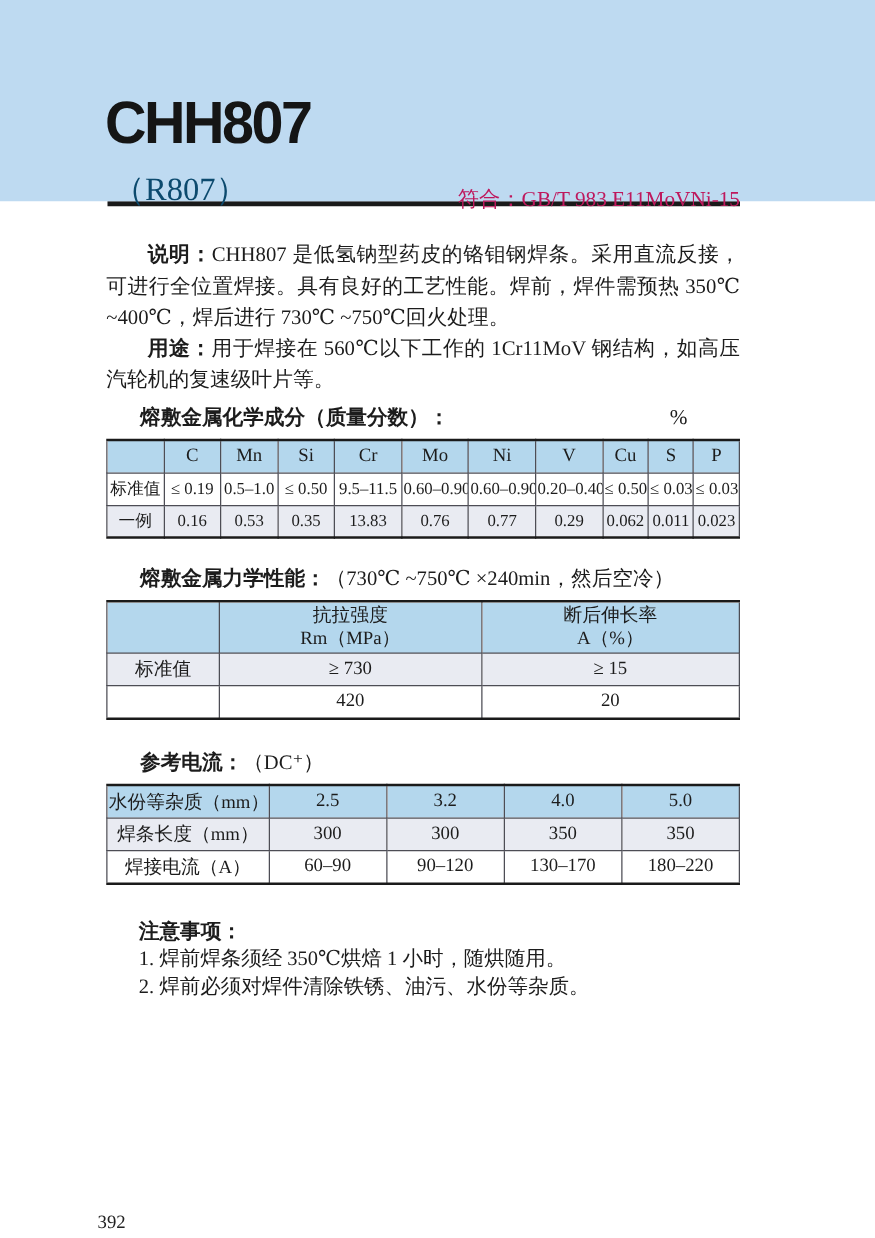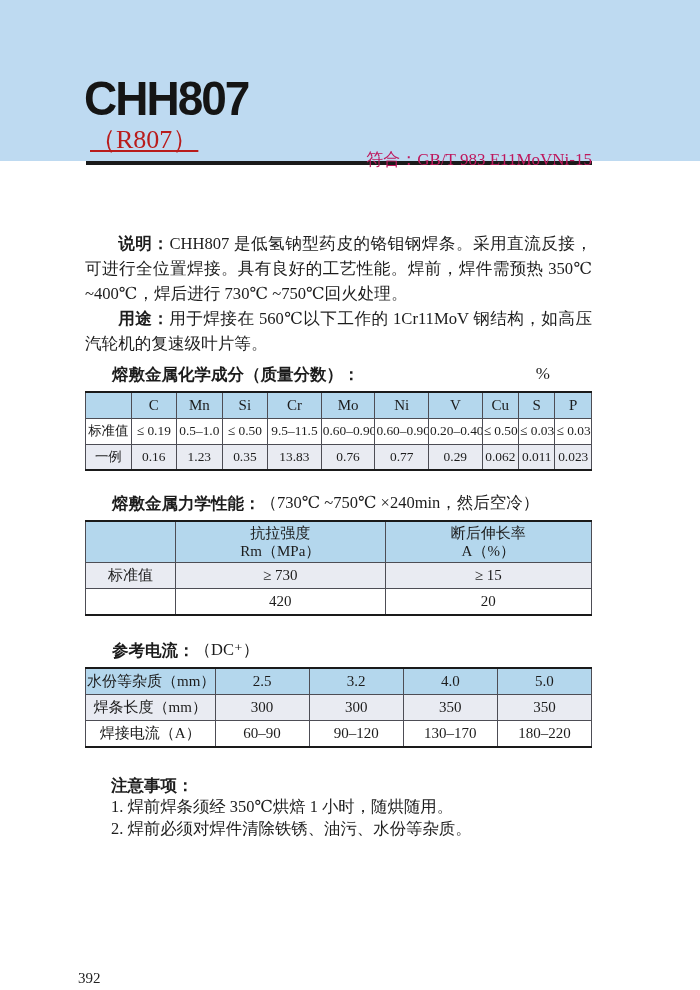--- a/index.html
+++ b/index.html
@@ -27,34 +27,34 @@
     background:var(--header-bg);
   }
   .model{
     position:absolute;left:84px;top:74px;
     font-family:"Liberation Sans","DejaVu Sans",sans-serif;
     font-weight:800;font-size:46px;line-height:1;
     letter-spacing:-2px;color:#151515;
     transform:scaleY(1.04);transform-origin:left top;
   }
   .alias{
-    position:absolute;left:90px;top:122px;
-    font-size:26px;color:#b91c1c;text-decoration:underline;
+    position:absolute;left:90px;top:134px;
+    font-size:26px;color:#0c4a6e;
   }
   .standard{
     position:absolute;right:108px;top:148px;
     font-size:17px;color:#be185d;
   }
   .rule{
     margin-left:86px;width:506px;height:4px;
     background:var(--rule-color);
   }
   
   .content{margin-left:85px;width:507px;}
-  .intro{margin-top:66px;}
+  .intro{margin-top:26px;}
   .intro p{
     font-size:16.6px;line-height:25px;
     text-align:justify;text-indent:2em;
   }
   .sec-title{
     padding-left:27px;
     font-family:"Liberation Sans","DejaVu Sans",sans-serif;
     font-weight:bold;font-size:16.5px;line-height:24px;
     display:flex;align-items:flex-end;
   }
@@ -167,21 +167,21 @@
           <td>0.60–0.90</td>
           <td>0.60–0.90</td>
           <td>0.20–0.40</td>
           <td>≤ 0.50</td>
           <td>≤ 0.030</td>
           <td>≤ 0.035</td>
         </tr>
         <tr class="alt">
           <td>一例</td>
           <td>0.16</td>
-          <td>1.23</td>
+          <td>0.53</td>
           <td>0.35</td>
           <td>13.83</td>
           <td>0.76</td>
           <td>0.77</td>
           <td>0.29</td>
           <td>0.062</td>
           <td>0.011</td>
           <td>0.023</td>
         </tr>
       </tbody>

